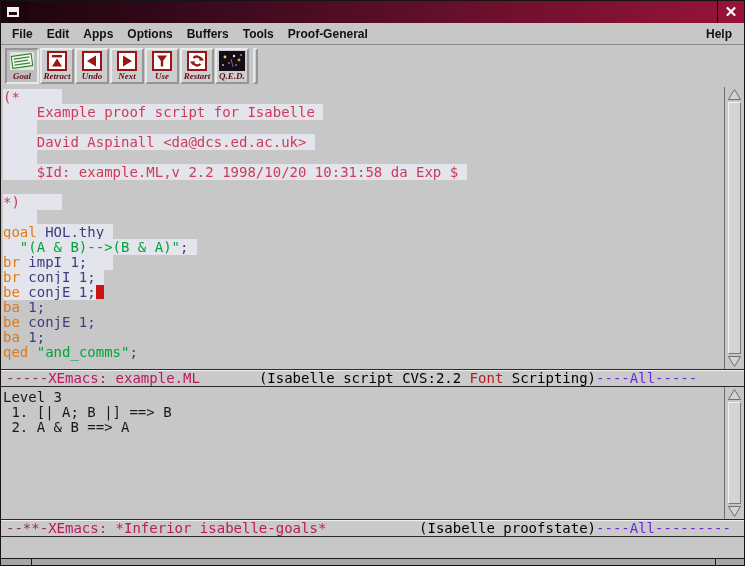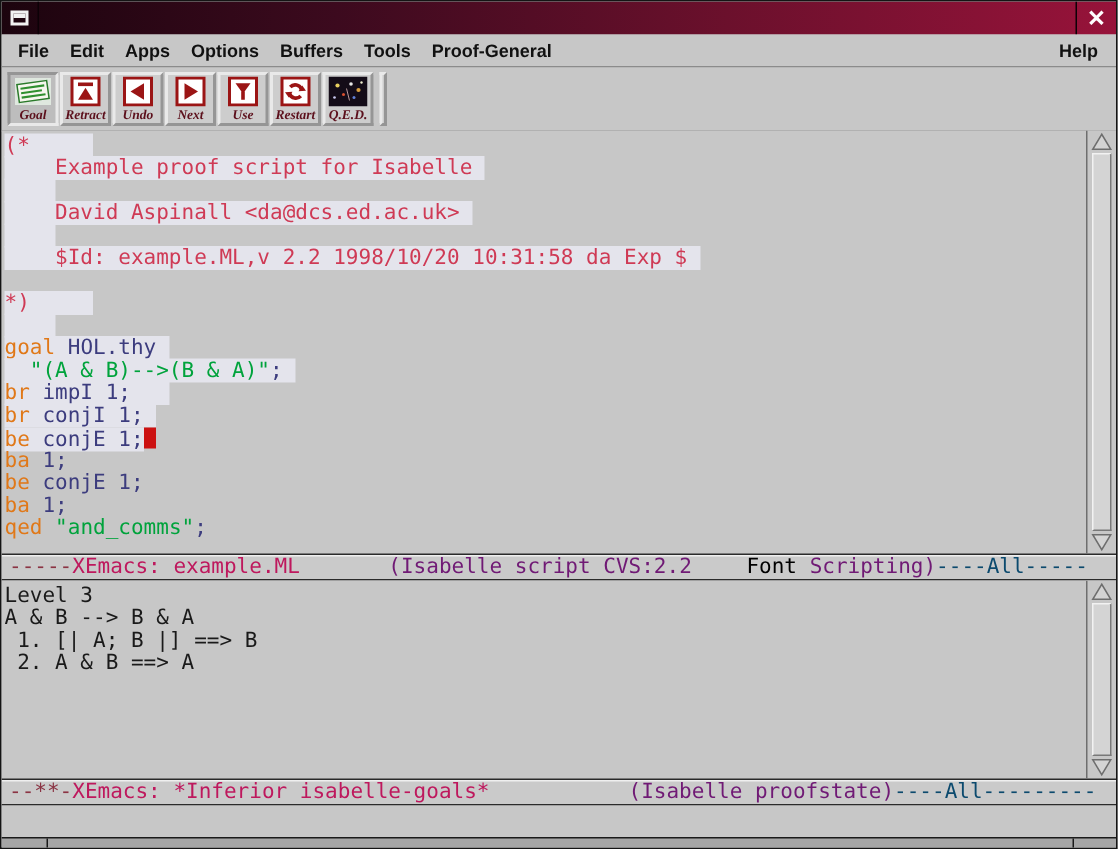--- a/index.html
+++ b/index.html
@@ -58,22 +58,22 @@
   .sb-up{top:1px;} .sb-down{bottom:1px;}
   .sb-thumb{position:absolute;left:3px;right:3px;top:15px;bottom:15px;background:#d4d4d4;
     border-top:1px solid #f2f2f2;border-left:1px solid #f2f2f2;
     border-right:1px solid #787878;border-bottom:1px solid #787878;}
   
   .modeline{position:absolute;left:0;right:0;height:18px;background:#cacaca;
     border-top:1px solid #2a2a2a;border-bottom:1px solid #2a2a2a;box-sizing:border-box;
     box-shadow:inset 0 1px 0 #efefef;font-size:14px;line-height:16px;white-space:pre;
     padding-left:5px;overflow:hidden;}
   .ml-script{top:368px;} .ml-goals{top:518px;}
-  .m-dash{color:#8b3444;} .m-navy{color:#be185d;} .m-red{color:#701a75;}
-  .m-green{color:#000000;margin-left:28px;} .m-black{color:#0c4a6e;} .m-plain{color:#1a1a1a;}
+  .m-dash{color:#8b3444;} .m-navy{color:#be185d;} .m-red{color:#000000;}
+  .m-green{color:#b91c1c;} .m-black{color:#6d28d9;} .m-plain{color:#1a1a1a;}
   
   .echo{position:absolute;left:0;right:0;top:536px;height:21px;background:#c7c7c7;
     font-size:14px;padding-left:4px;}
   .bottombar{position:absolute;left:0;right:0;top:557px;height:8px;background:#a6a6a6;
     border-top:1px solid #1a1a1a;}
   .bb-div{position:absolute;top:0;bottom:0;width:1px;background:#1a1a1a;}
 </style>
 </head>
 <body>
 
@@ -180,21 +180,21 @@
       <div class="sb-thumb"></div>
       <svg class="sb-arrow sb-down" viewBox="0 0 15 13">
         <polygon points="1.5,1.5 13.5,1.5 7.5,11.5" fill="#d4d4d4" stroke="#6e6e6e" stroke-width="1"></polygon>
       </svg>
     </div>
   </div>
 
   <div class="modeline ml-script"><span class="m-dash">-----</span><span class="m-navy">XEmacs: example.ML</span><span class="m-plain">       </span><span class="m-red">(Isabelle script CVS:2.2 </span><span class="m-green">Font</span><span class="m-plain"> </span><span class="m-red">Scripting)</span><span class="m-black">----All-----</span></div>
 
   <div class="textwin goals-win">
-    <div class="code-area"><div class="code-line">Level 3</div><div class="code-line">A &amp; B --&gt; B &amp; A</div><div class="code-line"> 1. [| A; B |] ==&gt; B</div><div class="code-line"> 2. A &amp; B ==&gt; A</div></div>
+    <div class="code-area"><div class="code-line">Level 3</div><div class="code-line"> 1. [| A; B |] ==&gt; B</div><div class="code-line"> 2. A &amp; B ==&gt; A</div></div>
     <div class="scrollbar">
       <svg class="sb-arrow sb-up" viewBox="0 0 15 13">
         <polygon points="7.5,1.5 13.5,11.5 1.5,11.5" fill="#d4d4d4" stroke="#6e6e6e" stroke-width="1"></polygon>
       </svg>
       <div class="sb-thumb"></div>
       <svg class="sb-arrow sb-down" viewBox="0 0 15 13">
         <polygon points="1.5,1.5 13.5,1.5 7.5,11.5" fill="#d4d4d4" stroke="#6e6e6e" stroke-width="1"></polygon>
       </svg>
     </div>
   </div>

